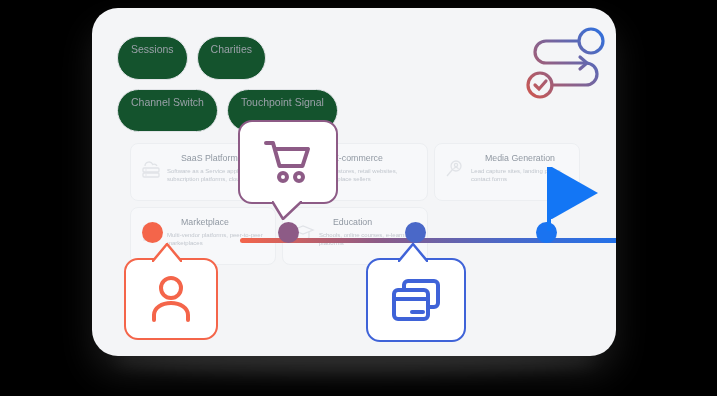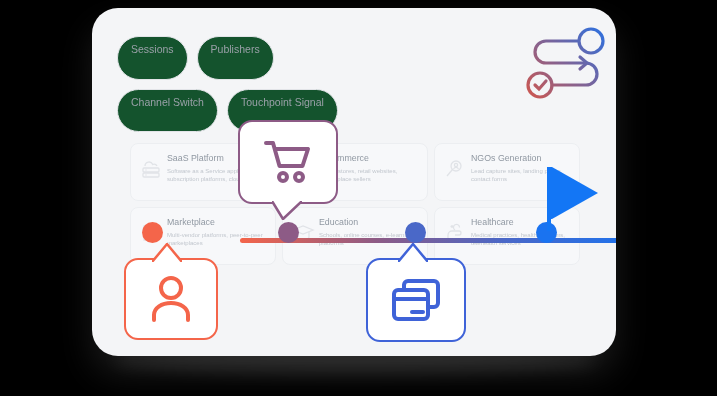--- a/index.html
+++ b/index.html
@@ -24,21 +24,21 @@
 
   
   .grid{position:absolute;left:38px;top:135px;width:450px;
         display:grid;grid-template-columns:repeat(3,146px);
         grid-auto-rows:58px;gap:6px 6px;}
   .card{position:relative;border:1px solid #eceef1;border-radius:8px;
         background:#f7f8fa;padding:8px 9px 8px 36px;overflow:hidden;}
   .card .ic{position:absolute;left:8px;top:13px;width:24px;height:24px;
         opacity:.30;color:#aeb4bd;}
   .card .ic svg{width:24px;height:24px;display:block;}
-  .c-title{font-size:8.8px;color:#9098a2;line-height:1.2;margin:1px 0 3px;
+  .c-title{font-size:8.8px;color:#9098a2;line-height:1.2;margin:1px 14px 3px;
         white-space:nowrap;}
   .c-desc{font-size:6px;color:#c2c7ce;line-height:1.45;}
 
   
   .timeline{position:absolute;left:148px;top:230px;width:402px;height:5px;
         border-radius:3px;
         background:linear-gradient(90deg,#f4654a 0%,#8d5b86 34%,#4a68c8 66%,#1a73f0 100%);}
   .node{position:absolute;top:222px;width:21px;height:21px;border-radius:50%;}
   .n1{left:142px;background:#f4654a;}
   .n2{left:278px;background:#8d5b86;}
@@ -67,21 +67,21 @@
 
 <div class="stage">
 
   <div class="panel-shadow"></div>
 
   <div class="panel">
 
     <div class="chips">
       <div class="chip-row">
         <div class="chip">Sessions</div>
-        <div class="chip">Publishers</div>
+        <div class="chip">Charities</div>
       </div>
       <div class="chip-row">
         <div class="chip">Channel Switch</div>
         <div class="chip">Touchpoint Signal</div>
       </div>
     </div>
 
     <div class="grid">
 
       <div class="card">
@@ -111,21 +111,21 @@
 
       <div class="card">
         <span class="ic">
             <svg viewBox="0 0 24 24" fill="none" stroke="currentColor" stroke-width="1.3">
               <circle cx="13" cy="9" r="5"></circle>
               <path d="M9.5 12.5L4 19"></path>
               <circle cx="13" cy="8" r="1.6"></circle>
               <path d="M10.6 12a2.6 2.6 0 0 1 4.8 0"></path>
             </svg>
           </span>
-        <div class="c-title">NGOs Generation</div>
+        <div class="c-title">Media Generation</div>
         <div class="c-desc">Lead capture sites, landing pages, contact forms</div>
       </div>
 
 
 
 
       <div class="card">
         <span class="ic">
             <svg viewBox="0 0 24 24" fill="none" stroke="currentColor" stroke-width="1.3">
               <path d="M4 9h16l-1-4H5L4 9z"></path>
@@ -142,31 +142,20 @@
             <svg viewBox="0 0 24 24" fill="none" stroke="currentColor" stroke-width="1.3">
               <path d="M2 9l10-4 10 4-10 4L2 9z"></path>
               <path d="M6 11v5c0 1.5 2.7 2.6 6 2.6s6-1.1 6-2.6v-5"></path>
               <path d="M2 9v5"></path>
             </svg>
           </span>
         <div class="c-title">Education</div>
         <div class="c-desc">Schools, online courses, e-learning platforms</div>
       </div>
 
-      <div class="card">
-        <span class="ic">
-            <svg viewBox="0 0 24 24" fill="none" stroke="currentColor" stroke-width="1.3">
-              <path d="M5 20v-6a4 4 0 0 1 4-4h7a2 2 0 0 1 0 4h-4"></path>
-              <path d="M12 9a3 3 0 1 1 4.5-2.6"></path>
-              <path d="M9 4v3M7.5 5.5h3"></path>
-            </svg>
-          </span>
-        <div class="c-title">Healthcare</div>
-        <div class="c-desc">Medical practices, health platforms, telehealth services</div>
-      </div>
 
     </div>
 
     <div class="timeline"></div>
   </div>
 
   <div class="node n1"></div>
   <div class="node n2"></div>
   <div class="node n3"></div>
   <div class="node n4"></div>

